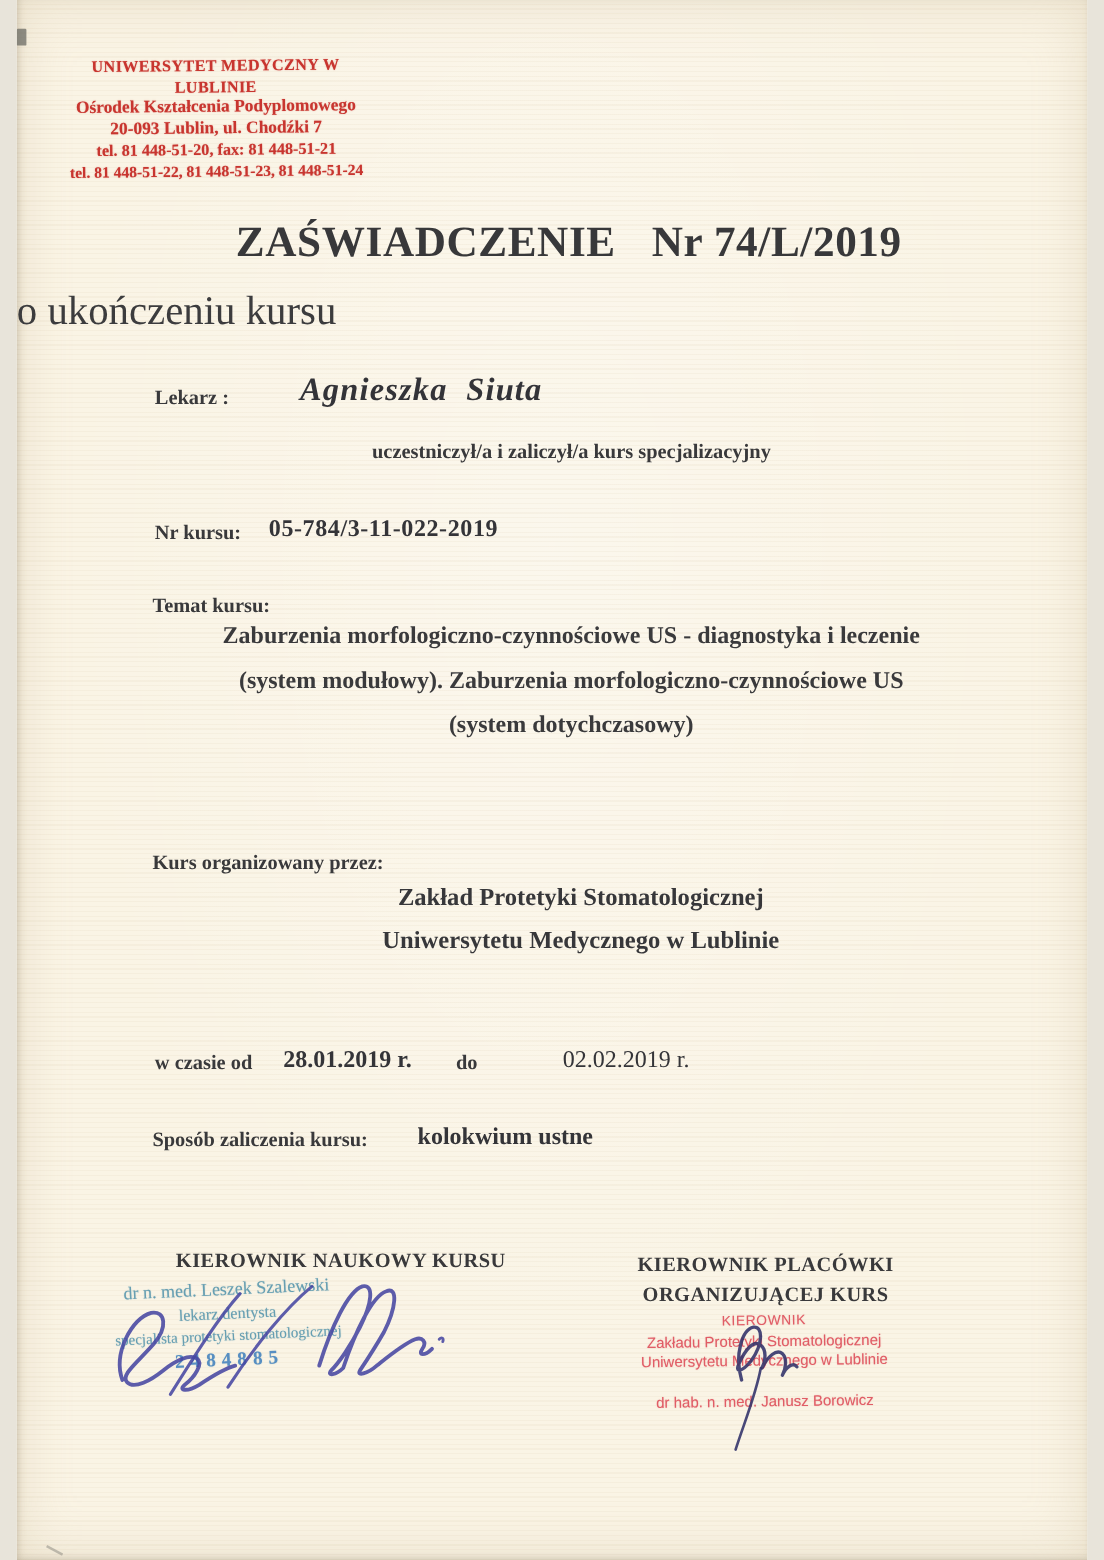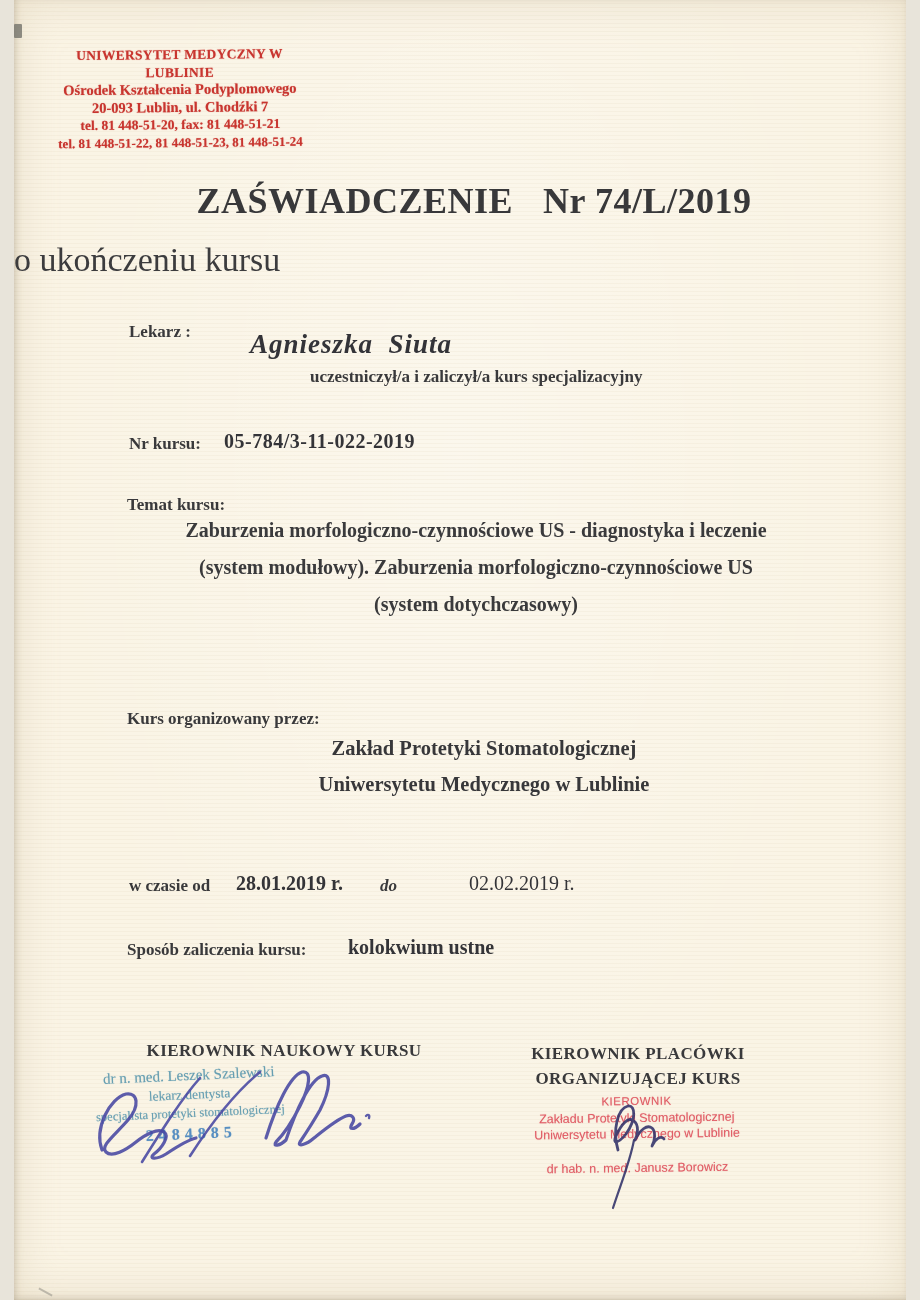--- a/index.html
+++ b/index.html
@@ -32,37 +32,37 @@
   .uni-stamp .l3{font-size:14.5px;}
   .uni-stamp .l4{font-size:13.5px;}
   .uni-stamp .l5{font-size:13px;}
   
   .title-row{left:0; top:180px; width:920px; text-align:center; font-weight:bold; font-size:36px; color:#38383a; letter-spacing:0.5px; white-space:nowrap;}
   .title-row .gap{display:inline-block;width:30px;}
   .subtitle{left:0; top:241px; width:920px; font-size:34px; color:#3c3c3e;}
   
   .lbl{font-weight:bold; font-size:17px; color:#39393b;}
   .doctor-label{left:115px; top:322px;}
-  .doctor-name{left:236px; top:309px; font-size:27px; font-weight:bold; font-style:italic; letter-spacing:1px; white-space:pre; color:#333338;margin-top:20px;}
+  .doctor-name{left:236px; top:309px; font-size:27px; font-weight:bold; font-style:italic; letter-spacing:1px; white-space:pre; color:#333338;}
   .participation{left:296px; top:367px; font-weight:bold; font-size:17px; color:#39393b;}
   
   .course-no-label{left:115px; top:434px;}
   .course-no-value{left:210px; top:430px; font-weight:bold; font-size:20px; letter-spacing:0.5px; color:#343438;}
   
   .topic-label{left:113px; top:495px;}
   .topic-lines{left:0; top:519px; width:924px; text-align:center; font-weight:bold; font-size:20px; color:#3a3a3c;}
   .topic-lines div{margin-bottom:14px; line-height:23px;}
   
   .organizer-label{left:113px; top:709px;}
   .organizer-lines{left:10px; top:737px; width:920px; text-align:center; font-weight:bold; font-size:20.5px; color:#37373a;}
   .organizer-lines div{margin-bottom:13px; line-height:23px;}
   
   .period-label{left:115px; top:876px;}
   .date-from{left:222px; top:872px; font-weight:bold; font-size:20px; color:#343438;}
-  .period-to-label{left:366px; top:876px;font-style:italic;}
+  .period-to-label{left:366px; top:876px;}
   .date-to{left:455px; top:872px; font-weight:normal; font-size:20px; color:#343438;}
   
   .completion-label{left:113px; top:940px;}
   .completion-value{left:334px; top:936px; font-weight:bold; font-size:20px; color:#343438;}
   
   .left-heading{left:110px; top:1041px; width:320px; text-align:center; font-weight:bold; font-size:17px; letter-spacing:0.4px; color:#39393b;}
   .right-heading{left:478px; top:1041px; width:292px; text-align:center; font-weight:bold; font-size:17px; letter-spacing:0.4px; color:#39393b; line-height:25px;}
   
   .sci-stamp{
     left:62px; top:1066px; width:228px;

